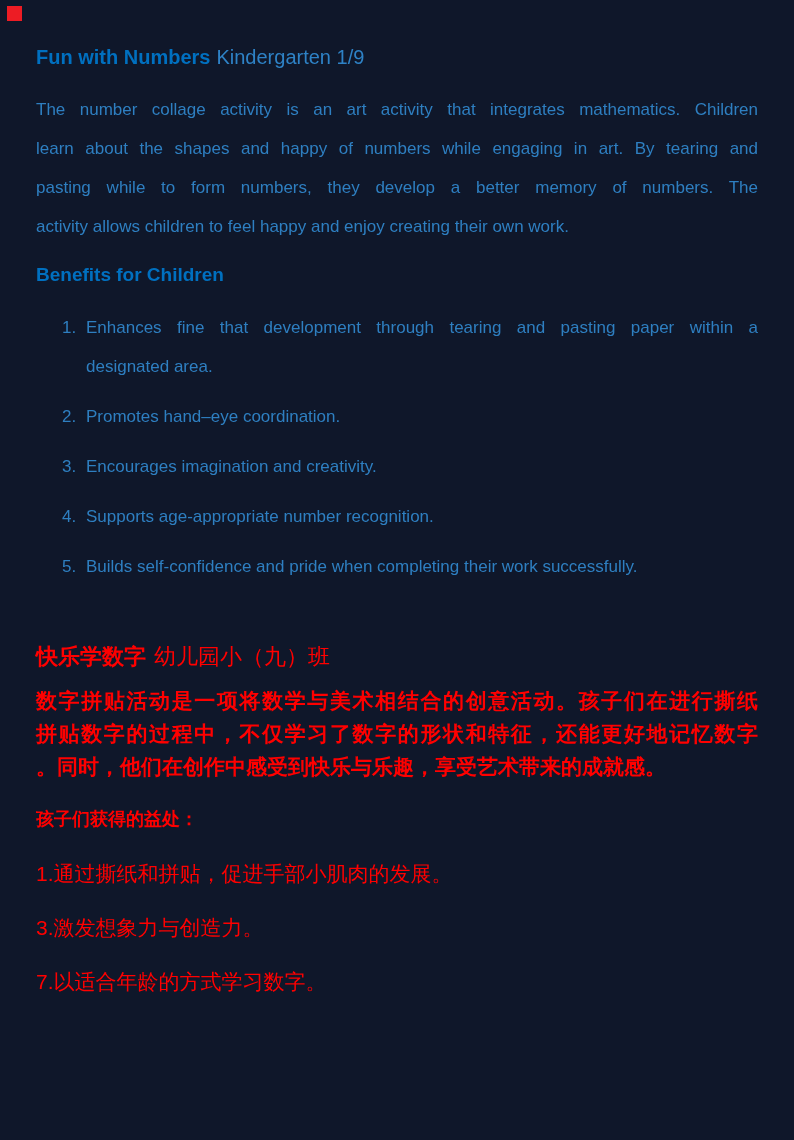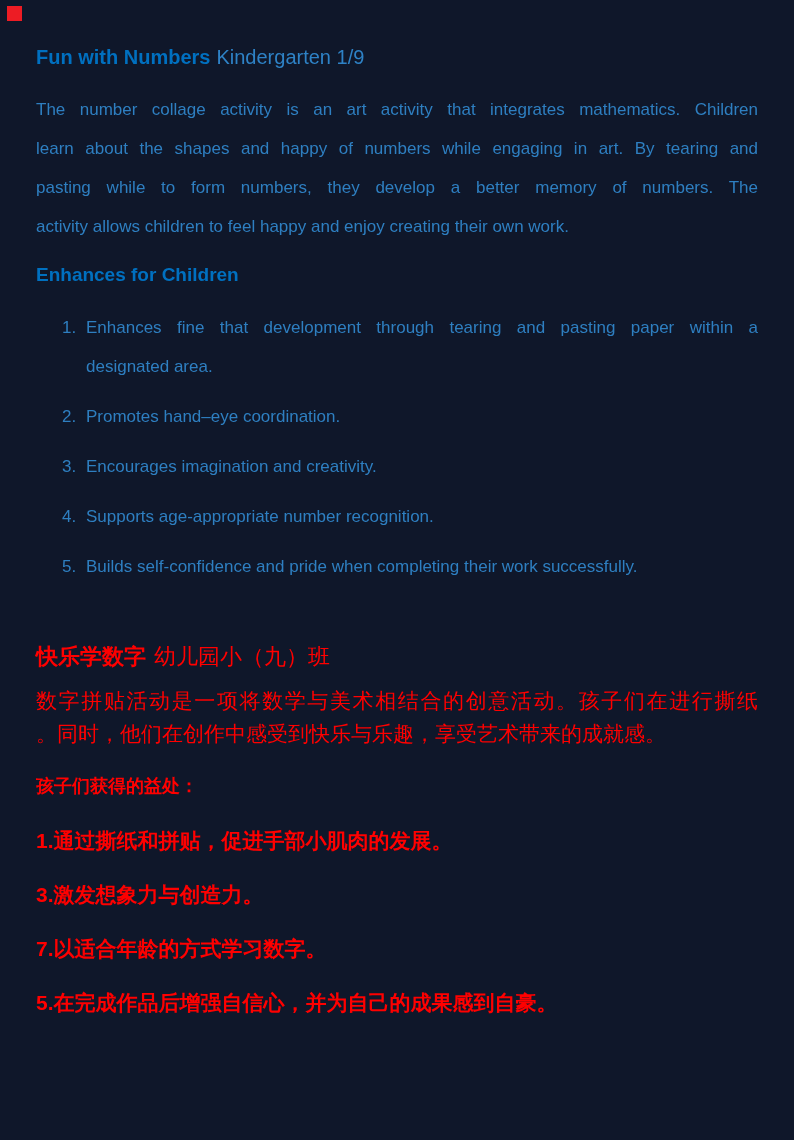--- a/index.html
+++ b/index.html
@@ -84,56 +84,56 @@
     color: #FF0000;
   }
   .cn-h1 .t-sub {
     font-weight: 400;
     margin-left: 8px;
   }
   .cn-intro {
     margin-top: 10px;
     font-size: 21px;
     line-height: 33px;
-    font-weight: 400;
+    font-weight: 700;
     color: #FF0000;
   }
   .cn-h2 {
     margin: 20px 0 0;
     font-size: 18px;
     line-height: 33px;
     font-weight: 700;
     color: #FF0000;
   }
   .cn-list > div {
     margin-top: 21px;
     font-size: 21px;
     line-height: 33px;
-    font-weight: 700;
+    font-weight: 400;
     color: #FF0000;
     text-align: left;
   }
 </style>
 </head>
 <body>
 
 <div class="page">
 
   <div class="marker"></div>
 
   <h1 class="en-h1"><span class="t-main">Fun with Numbers</span><span class="t-sub">Kindergarten 1/9</span></h1>
 
   <div class="en-intro justify-lines">
       <div class="">The number collage activity is an art activity that integrates mathematics. Children</div>
       <div class="">learn about the shapes and happy of numbers while engaging in art. By tearing and</div>
       <div class="">pasting while to form numbers, they develop a better memory of numbers. The</div>
       <div class="last">activity allows children to feel happy and enjoy creating their own work.</div>
     </div>
 
-  <h2 class="en-h2">Enhances for Children</h2>
+  <h2 class="en-h2">Benefits for Children</h2>
 
   <div class="en-list">
       <div class="en-item">
         <span class="en-num">1.</span>
         <div class="en-text justify-lines">
           <div class="">Enhances fine that development through tearing and pasting paper within a</div>
           <div class="last">designated area.</div>
         </div>
       </div>
       <div class="en-item">
@@ -159,25 +159,25 @@
         <div class="en-text justify-lines">
           <div class="last">Builds self-confidence and pride when completing their work successfully.</div>
         </div>
       </div>
     </div>
 
   <h1 class="cn-h1"><span class="t-main">快乐学数字</span><span class="t-sub">幼儿园小（九）班</span></h1>
 
   <div class="cn-intro justify-lines">
       <div class="">数字拼贴活动是一项将数学与美术相结合的创意活动。孩子们在进行撕纸</div>
+      <div class="">拼贴数字的过程中，不仅学习了数字的形状和特征，还能更好地记忆数字</div>
       <div class="last">。同时，他们在创作中感受到快乐与乐趣，享受艺术带来的成就感。</div>
     </div>
 
   <div class="cn-h2">孩子们获得的益处：</div>
 
   <div class="cn-list">
       <div>1.通过撕纸和拼贴，促进手部小肌肉的发展。</div>
       <div>3.激发想象力与创造力。</div>
       <div>7.以适合年龄的方式学习数字。</div>
-      <div>5.在完成作品后增强自信心，并为自己的成果感到自豪。</div>
     </div>
 
 </div>
 
 </body></html>

